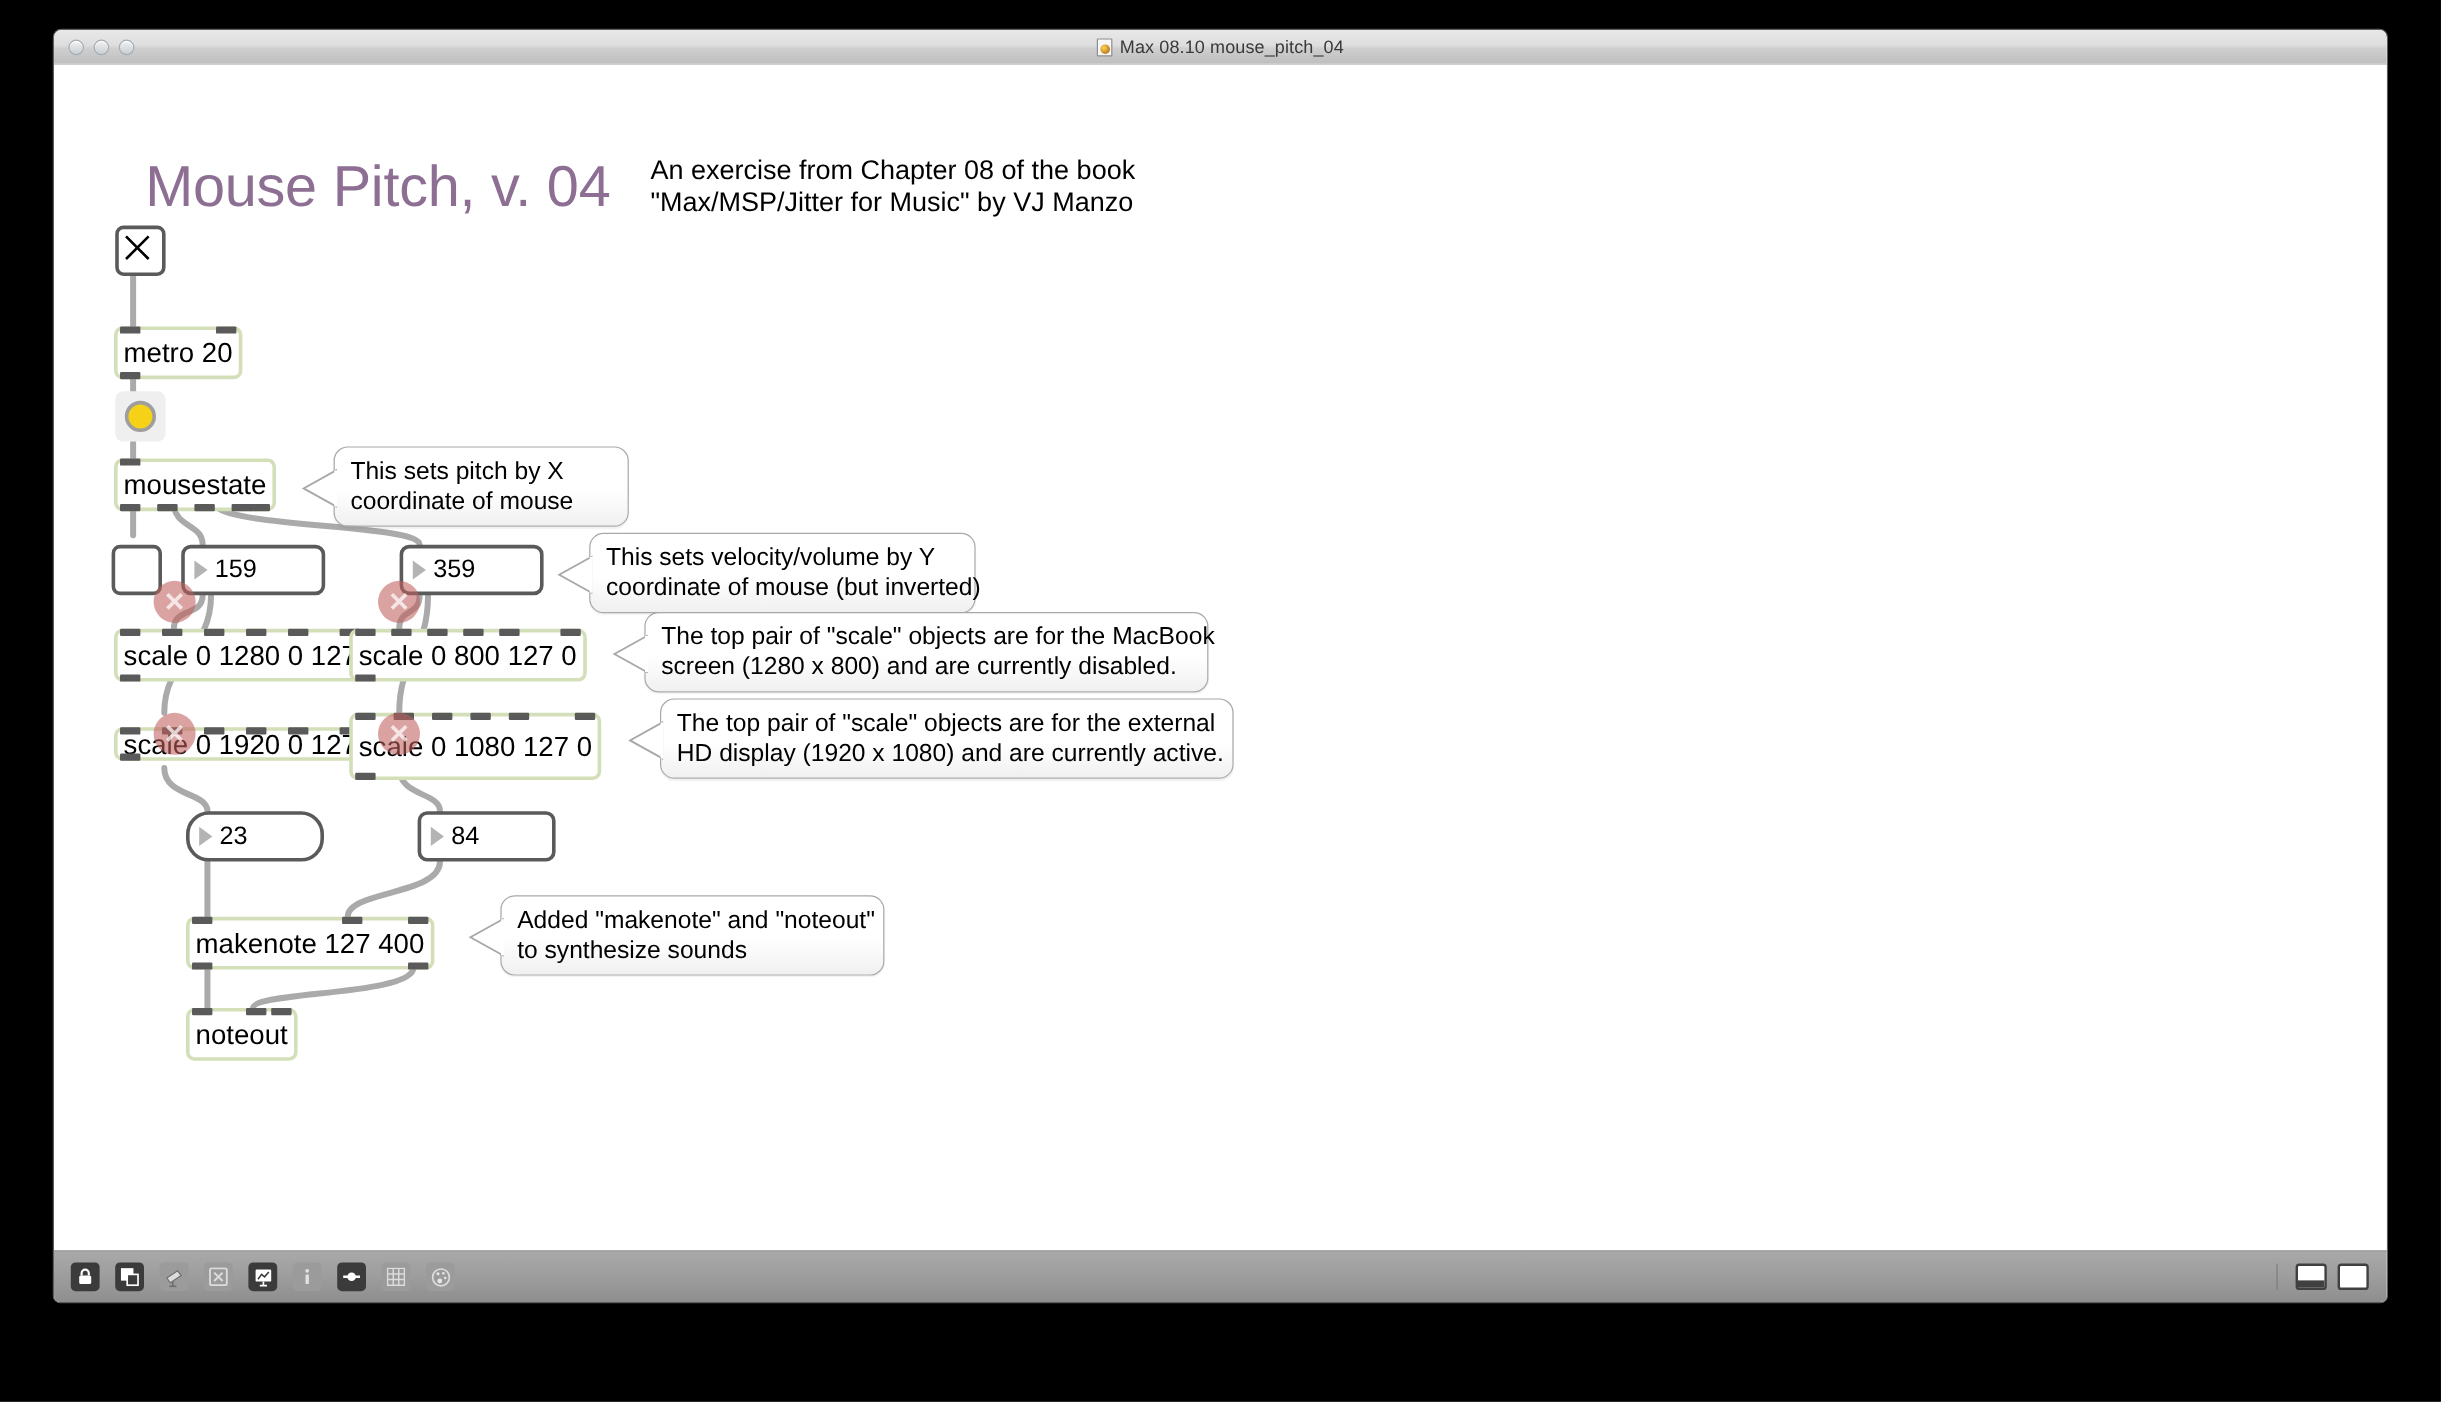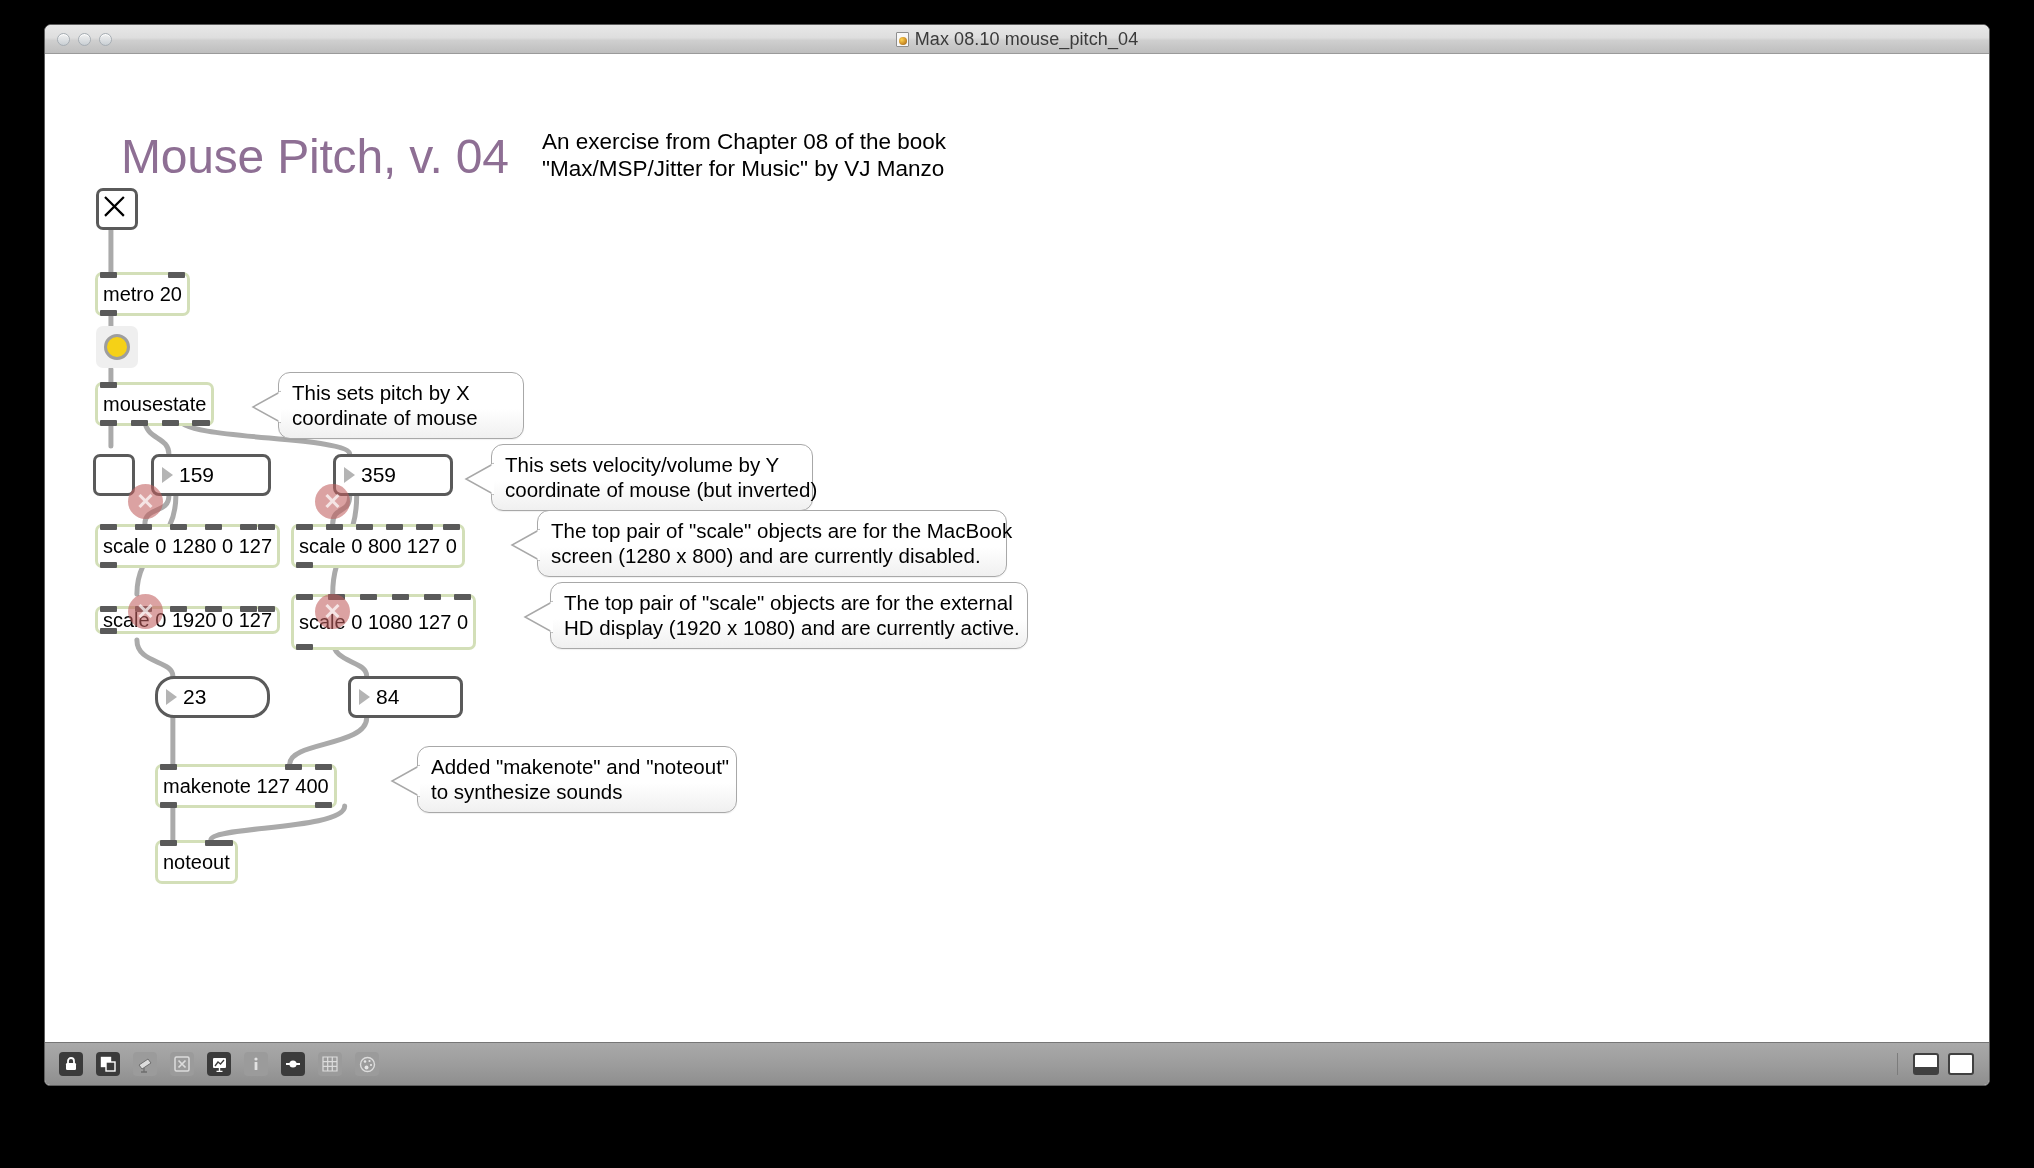--- a/index.html
+++ b/index.html
@@ -55,21 +55,21 @@
     border-radius: 1px;
     position: relative;
   }
   #doc-icon::after {
     content: "";
     position: absolute; left: 2px; top: 4px;
     width: 8px; height: 8px; border-radius: 50%;
     background: radial-gradient(circle at 35% 35%, #ffd34d 0%, #c98a28 60%, #7e5a13 100%);
   }
   #title-text {
-    font-size: 18px;
+    font-size: 15px;
     color: #3a3a3a;
     letter-spacing: 0.1px;
   }
 
   
   #canvas {
     position: relative;
     width: 100%;
     height: 988px;
     background: #ffffff;
@@ -96,21 +96,21 @@
 
   
   .obj {
     position: absolute;
     background: #fff;
     border: 3px solid #d3dfb8;
     border-radius: 7px;
     display: flex;
     align-items: center;
     padding: 0 5px;
-    font-size: 20px;
+    font-size: 23px;
     color: #000;
     white-space: nowrap;
     z-index: 5;
   }
   
   .nub {
     position: absolute;
     width: 17px; height: 6px;
     background: #5a5a5a;
     border-radius: 1px;

